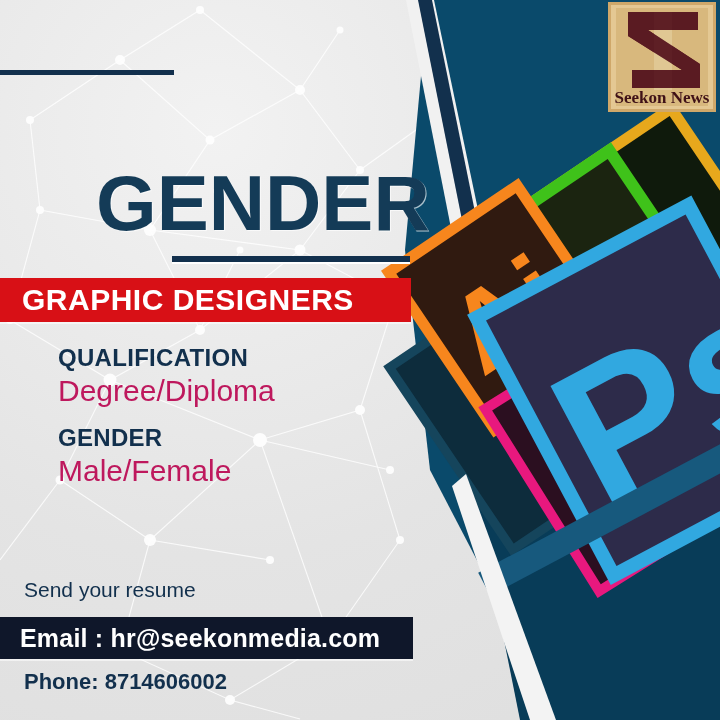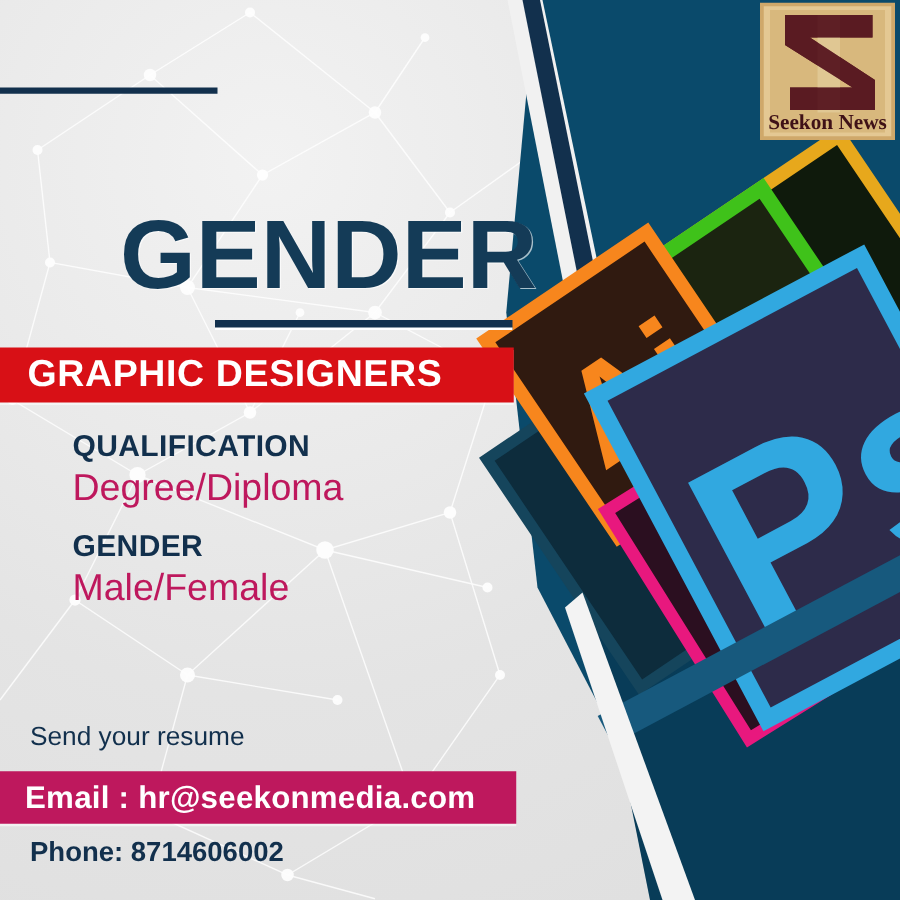--- a/index.html
+++ b/index.html
@@ -112,21 +112,21 @@
     position: absolute;
     left: 24px; top: 578px;
     font-size: 21px;
     font-weight: normal;
     color: #12304d;
   }
   .email-banner {
     position: absolute;
     left: 0; top: 617px;
     width: 413px; height: 42px;
-    background: #be185d;
+    background: #0f172a;
     display: flex;
     align-items: center;
     box-shadow: 0 2px 0 rgba(255,255,255,0.55);
   }
   .email-banner .label {
     color: #ffffff;
     font-size: 25px;
     font-weight: bold;
     margin-left: 20px;
     letter-spacing: 0.2px;

